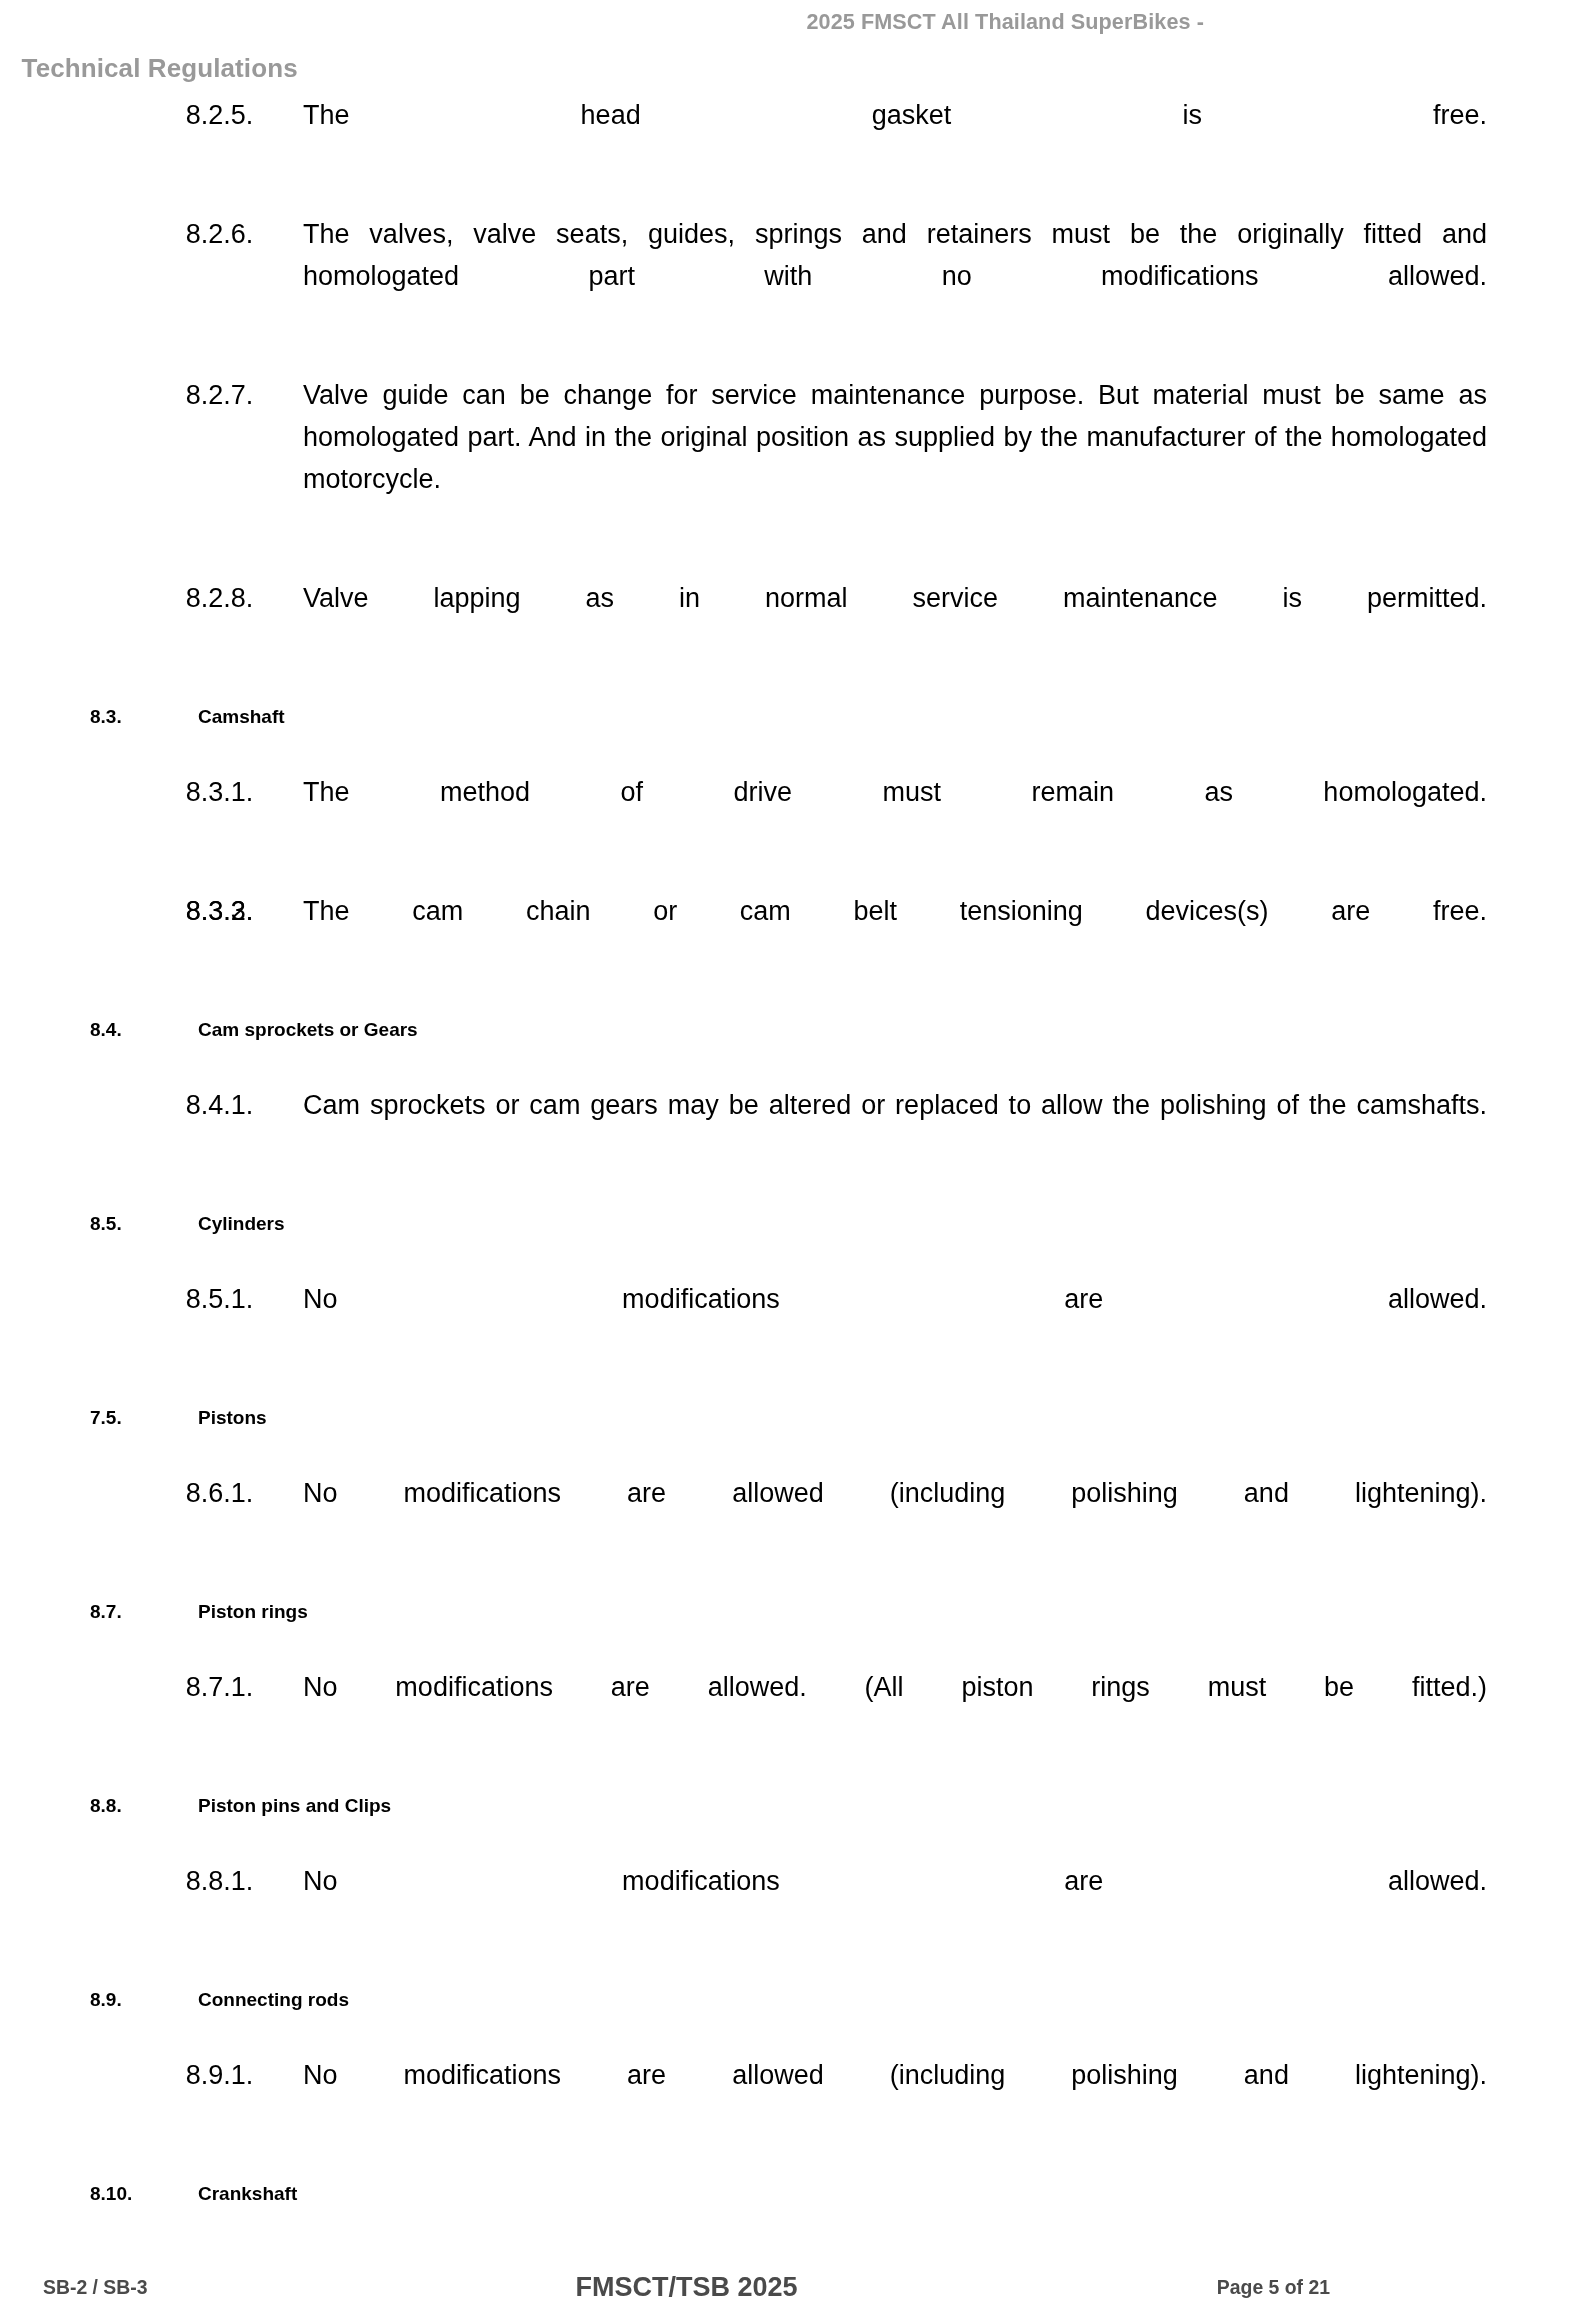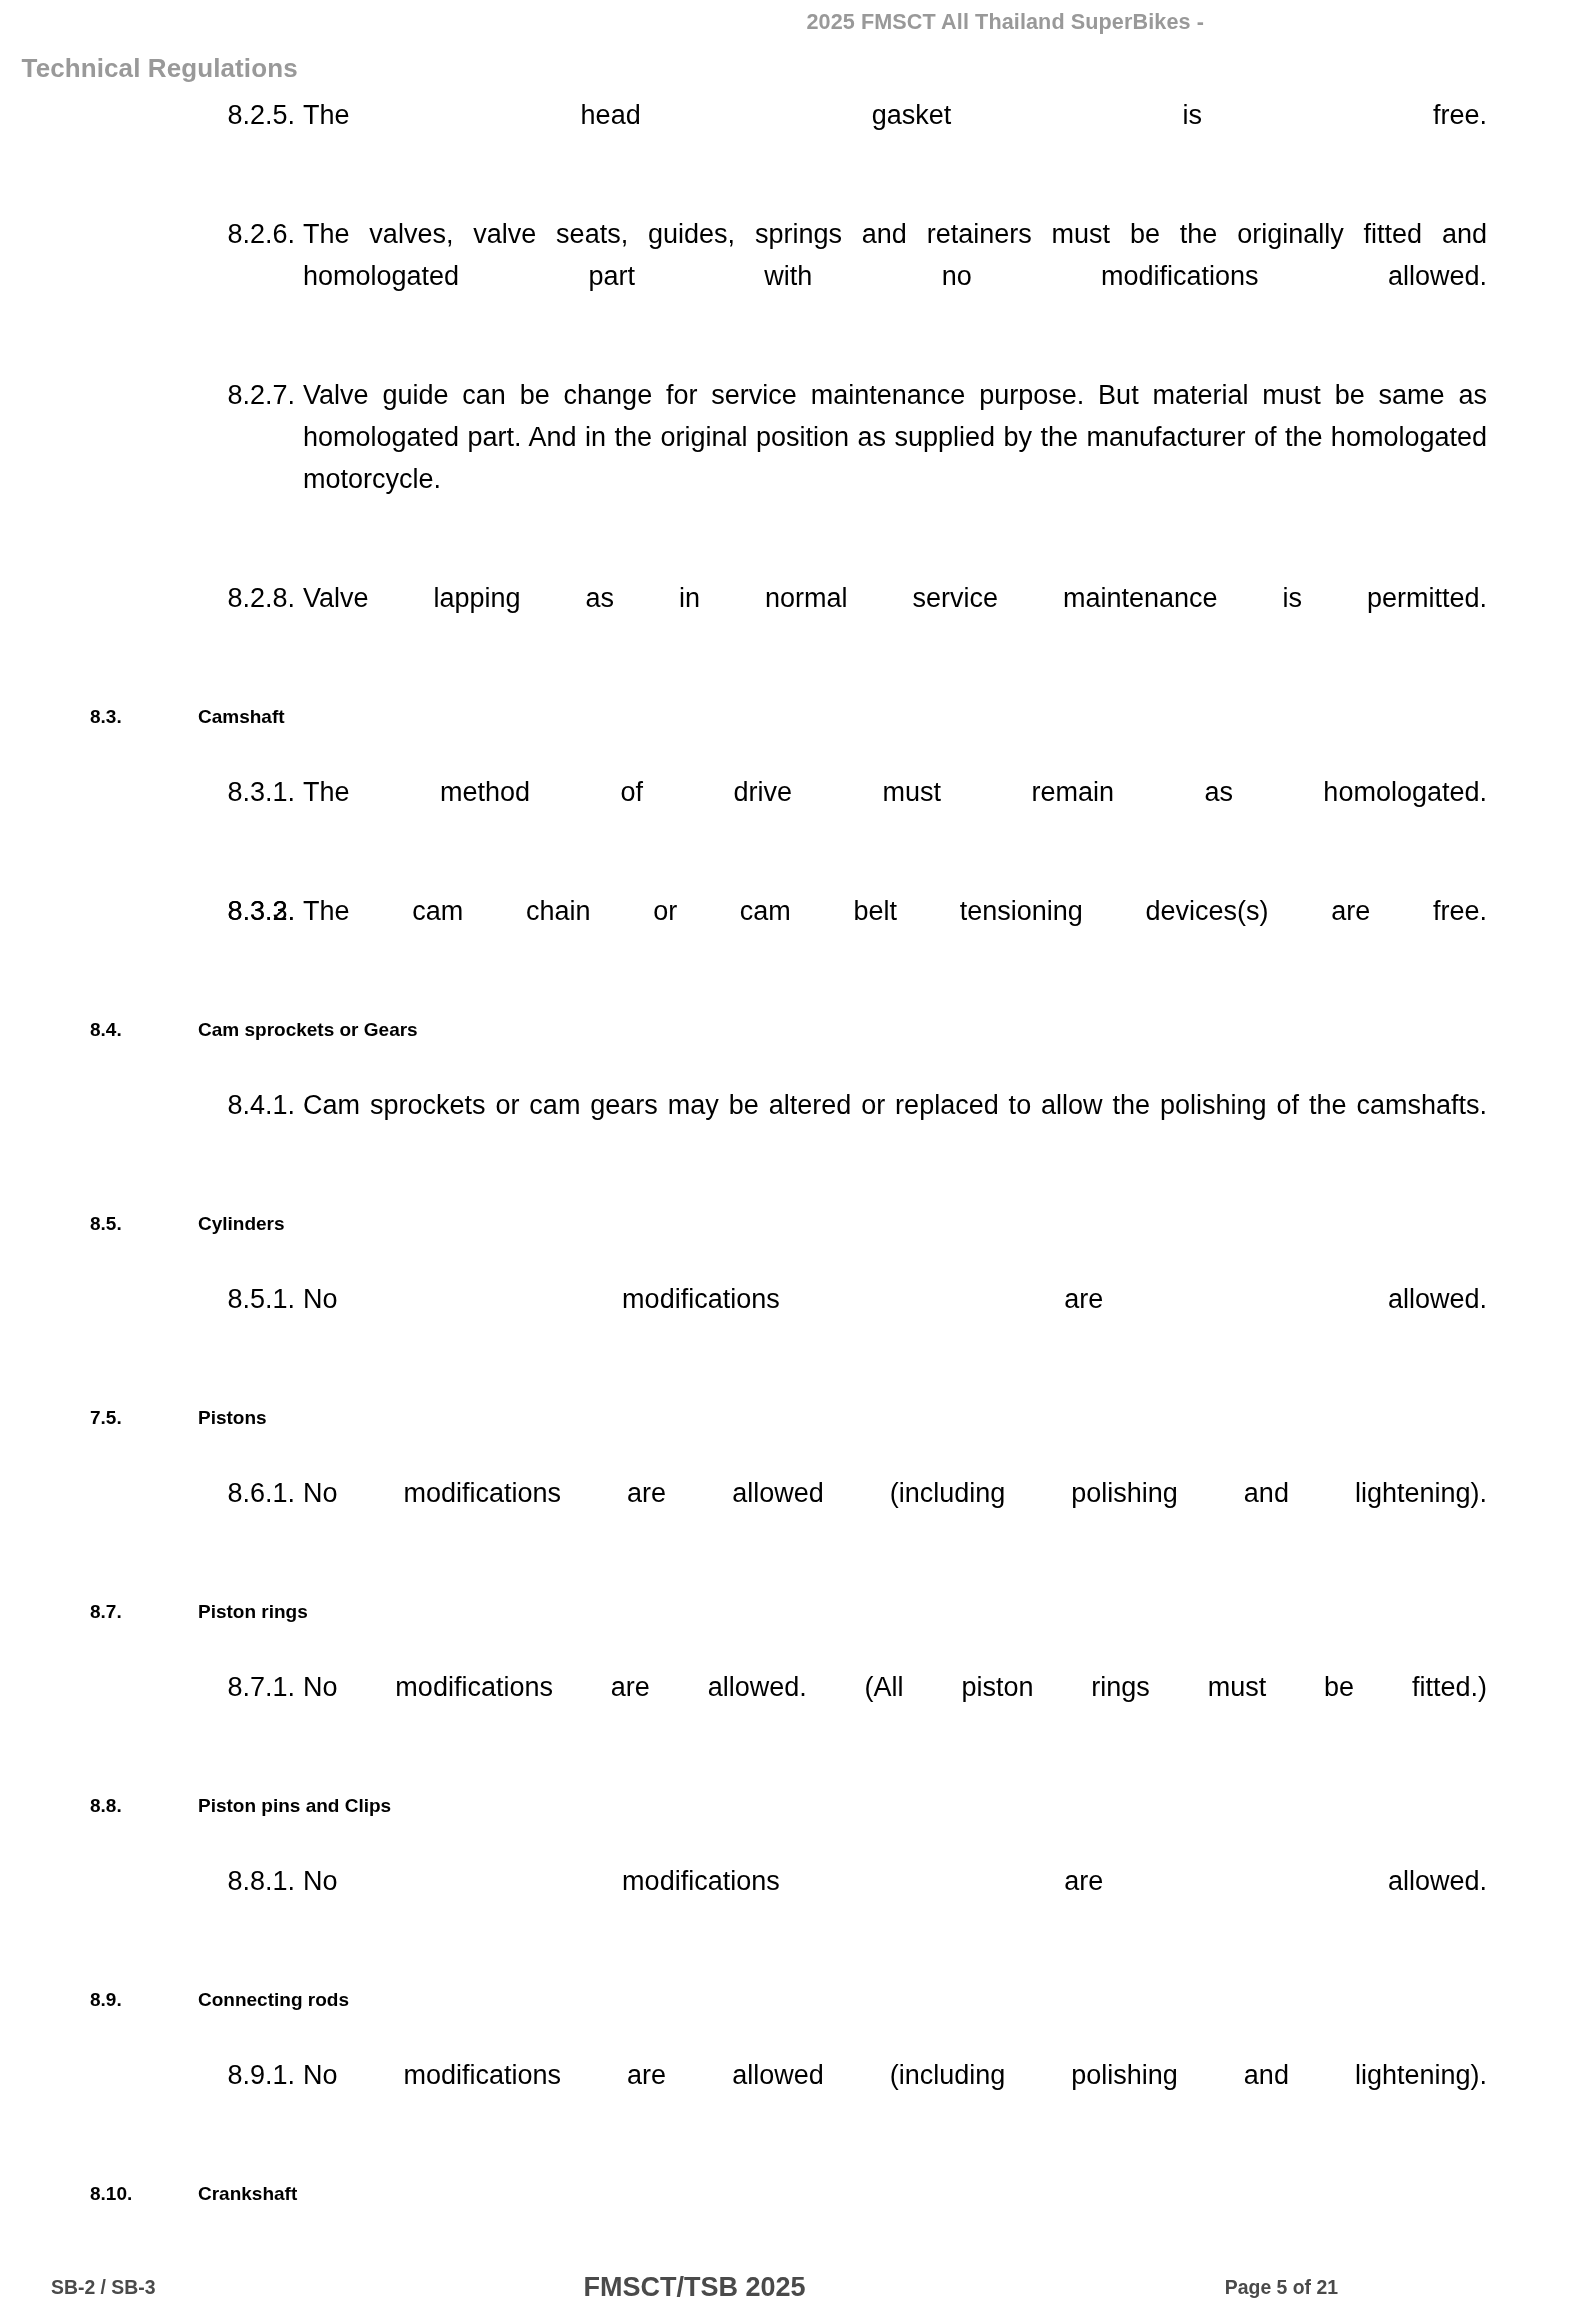--- a/index.html
+++ b/index.html
@@ -65,21 +65,21 @@
     text-justify: inter-word;
     color: #000000;
   }
   .clause .clause-num {
     position: absolute;
     left: 144px;
     top: 0;
     width: 151px;
     font-size: 27px;
     line-height: 42px;
-    text-align: right;
+    text-align: center;
     white-space: nowrap;
   }
   .clause .clause-text {
     display: block;
   }
   
   .clause .clause-text::after {
     content: "";
     display: inline-block;
     width: 100%;
@@ -106,21 +106,21 @@
   .heading .heading-text {
     white-space: nowrap;
   }
 
   
   .heading { margin-top: 21.6px; }
 
   
   .page-footer {
     position: absolute;
-    left: 8px;
+    left: 0;
     bottom: 0;
     width: 1373px;
     height: 86px;
   }
   .footer-left {
     position: absolute;
     left: 43px;
     bottom: 20px;
     font-size: 19.4px;
     font-weight: bold;

